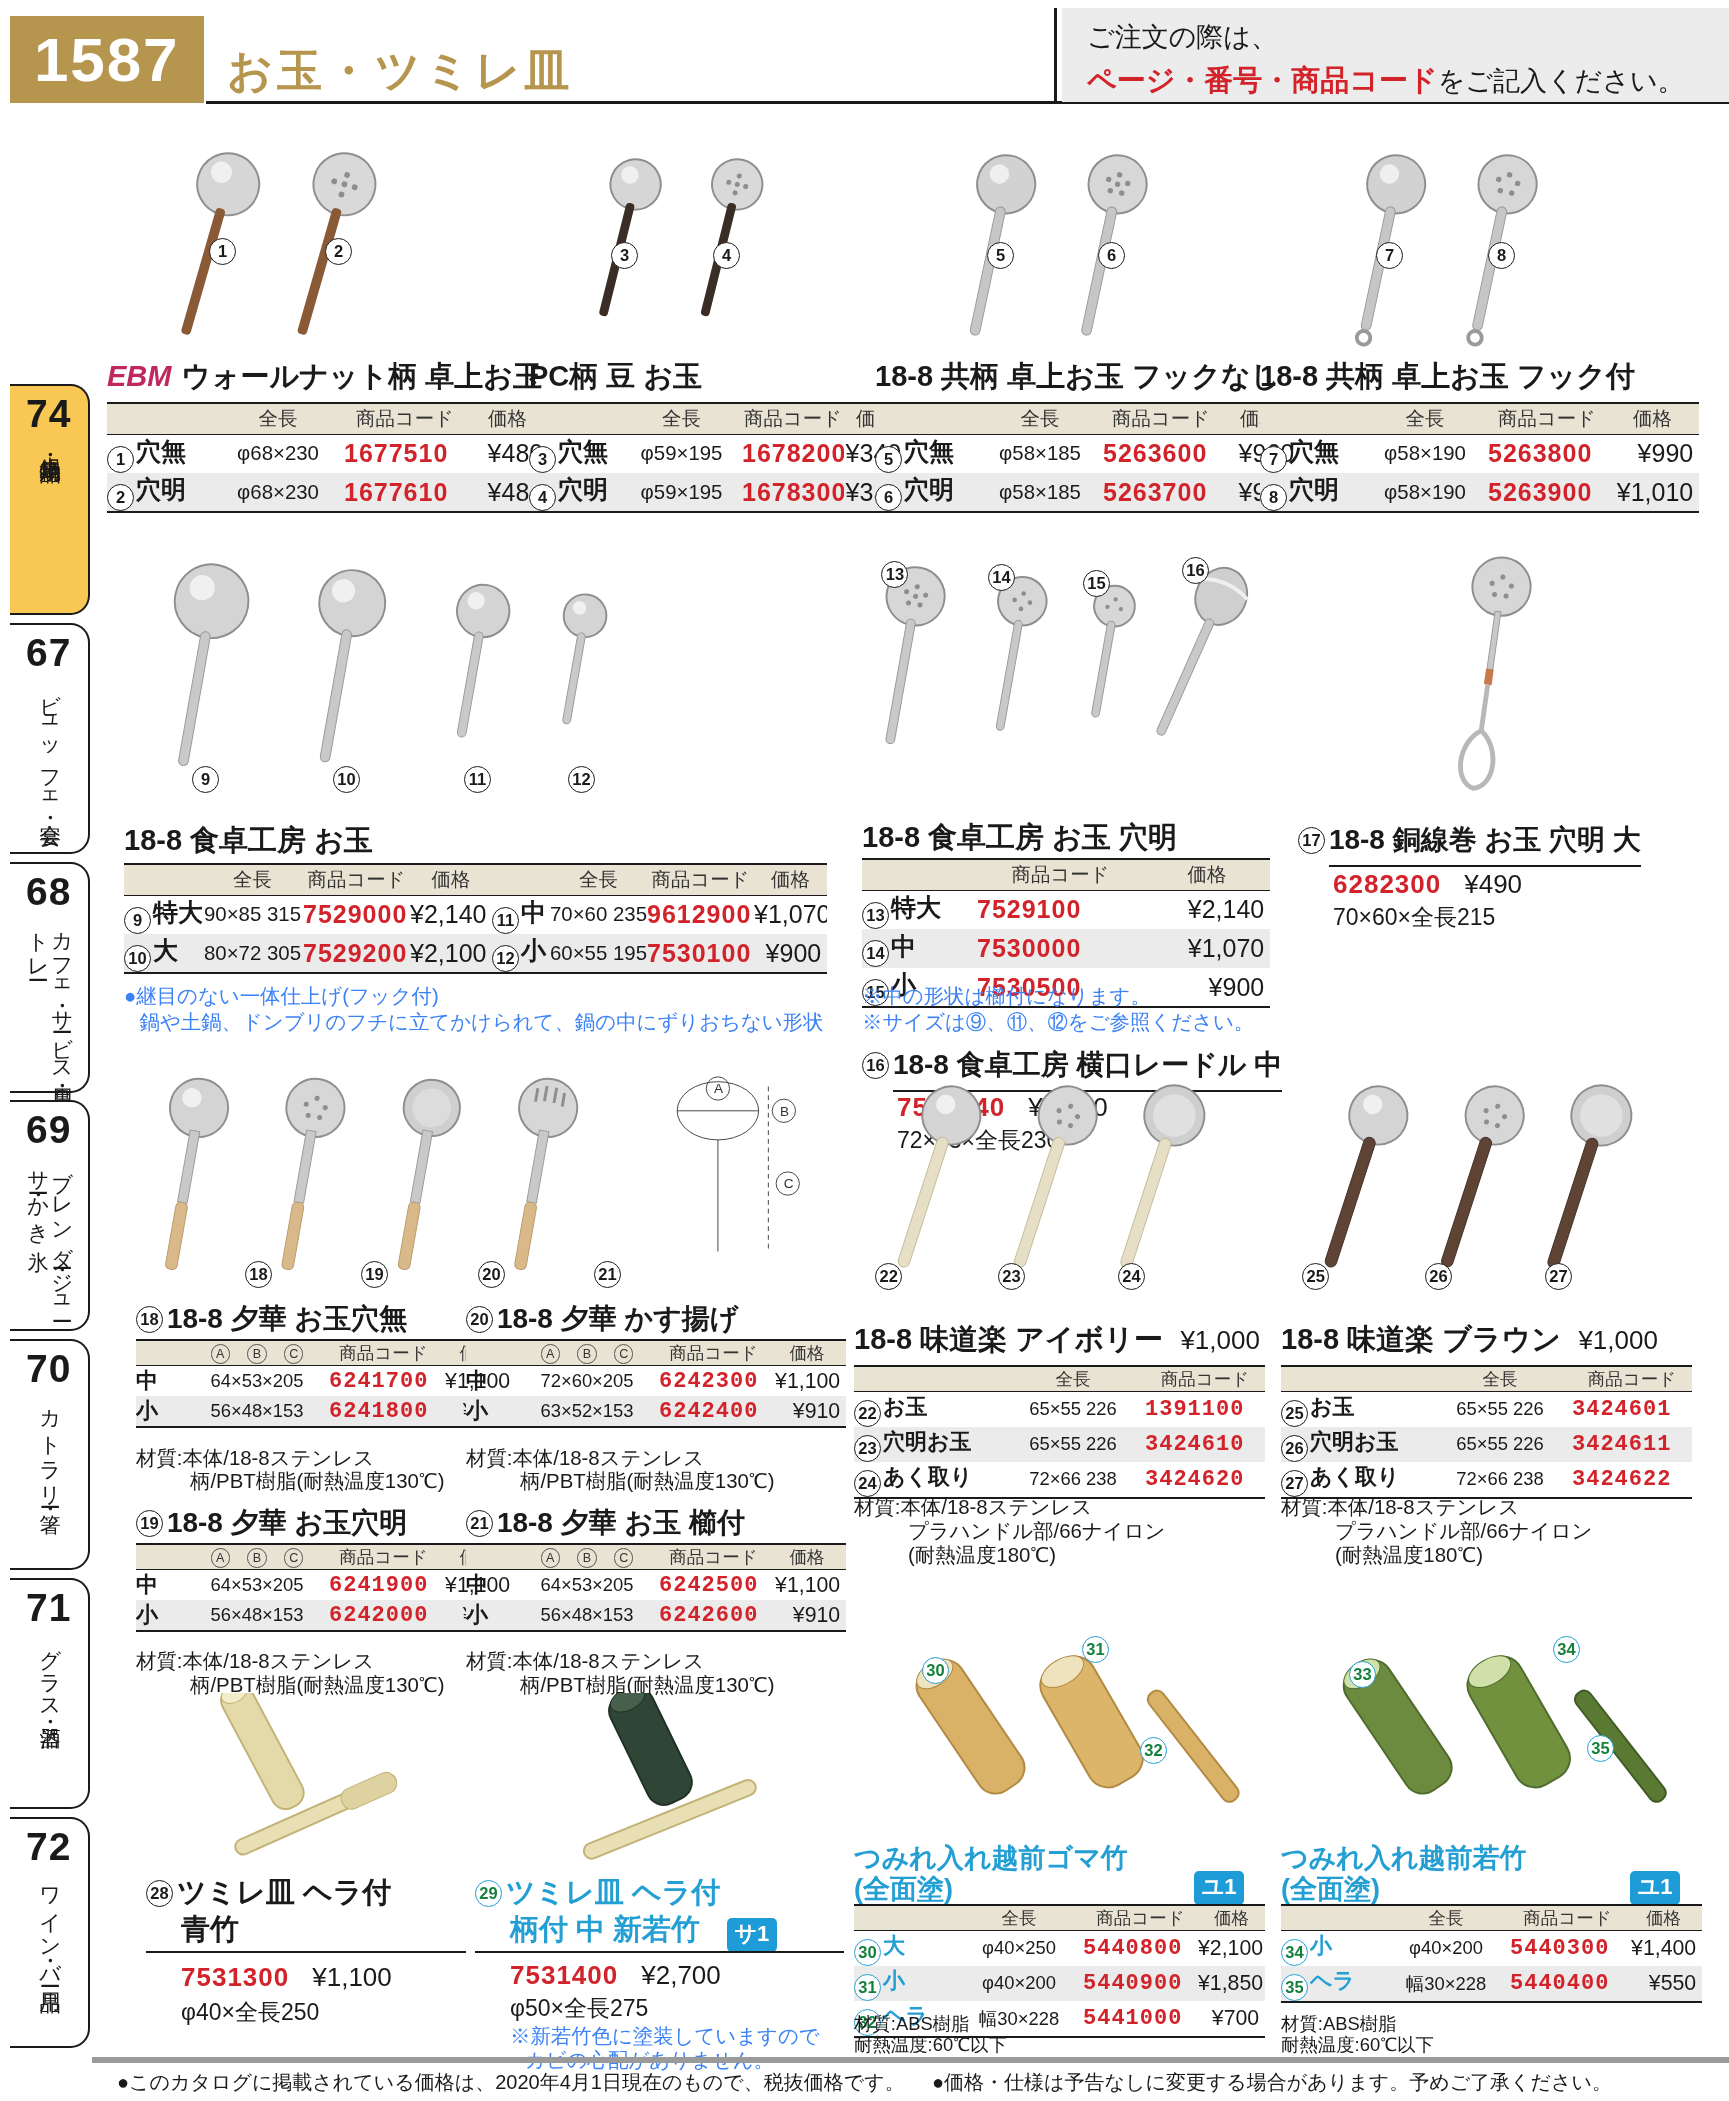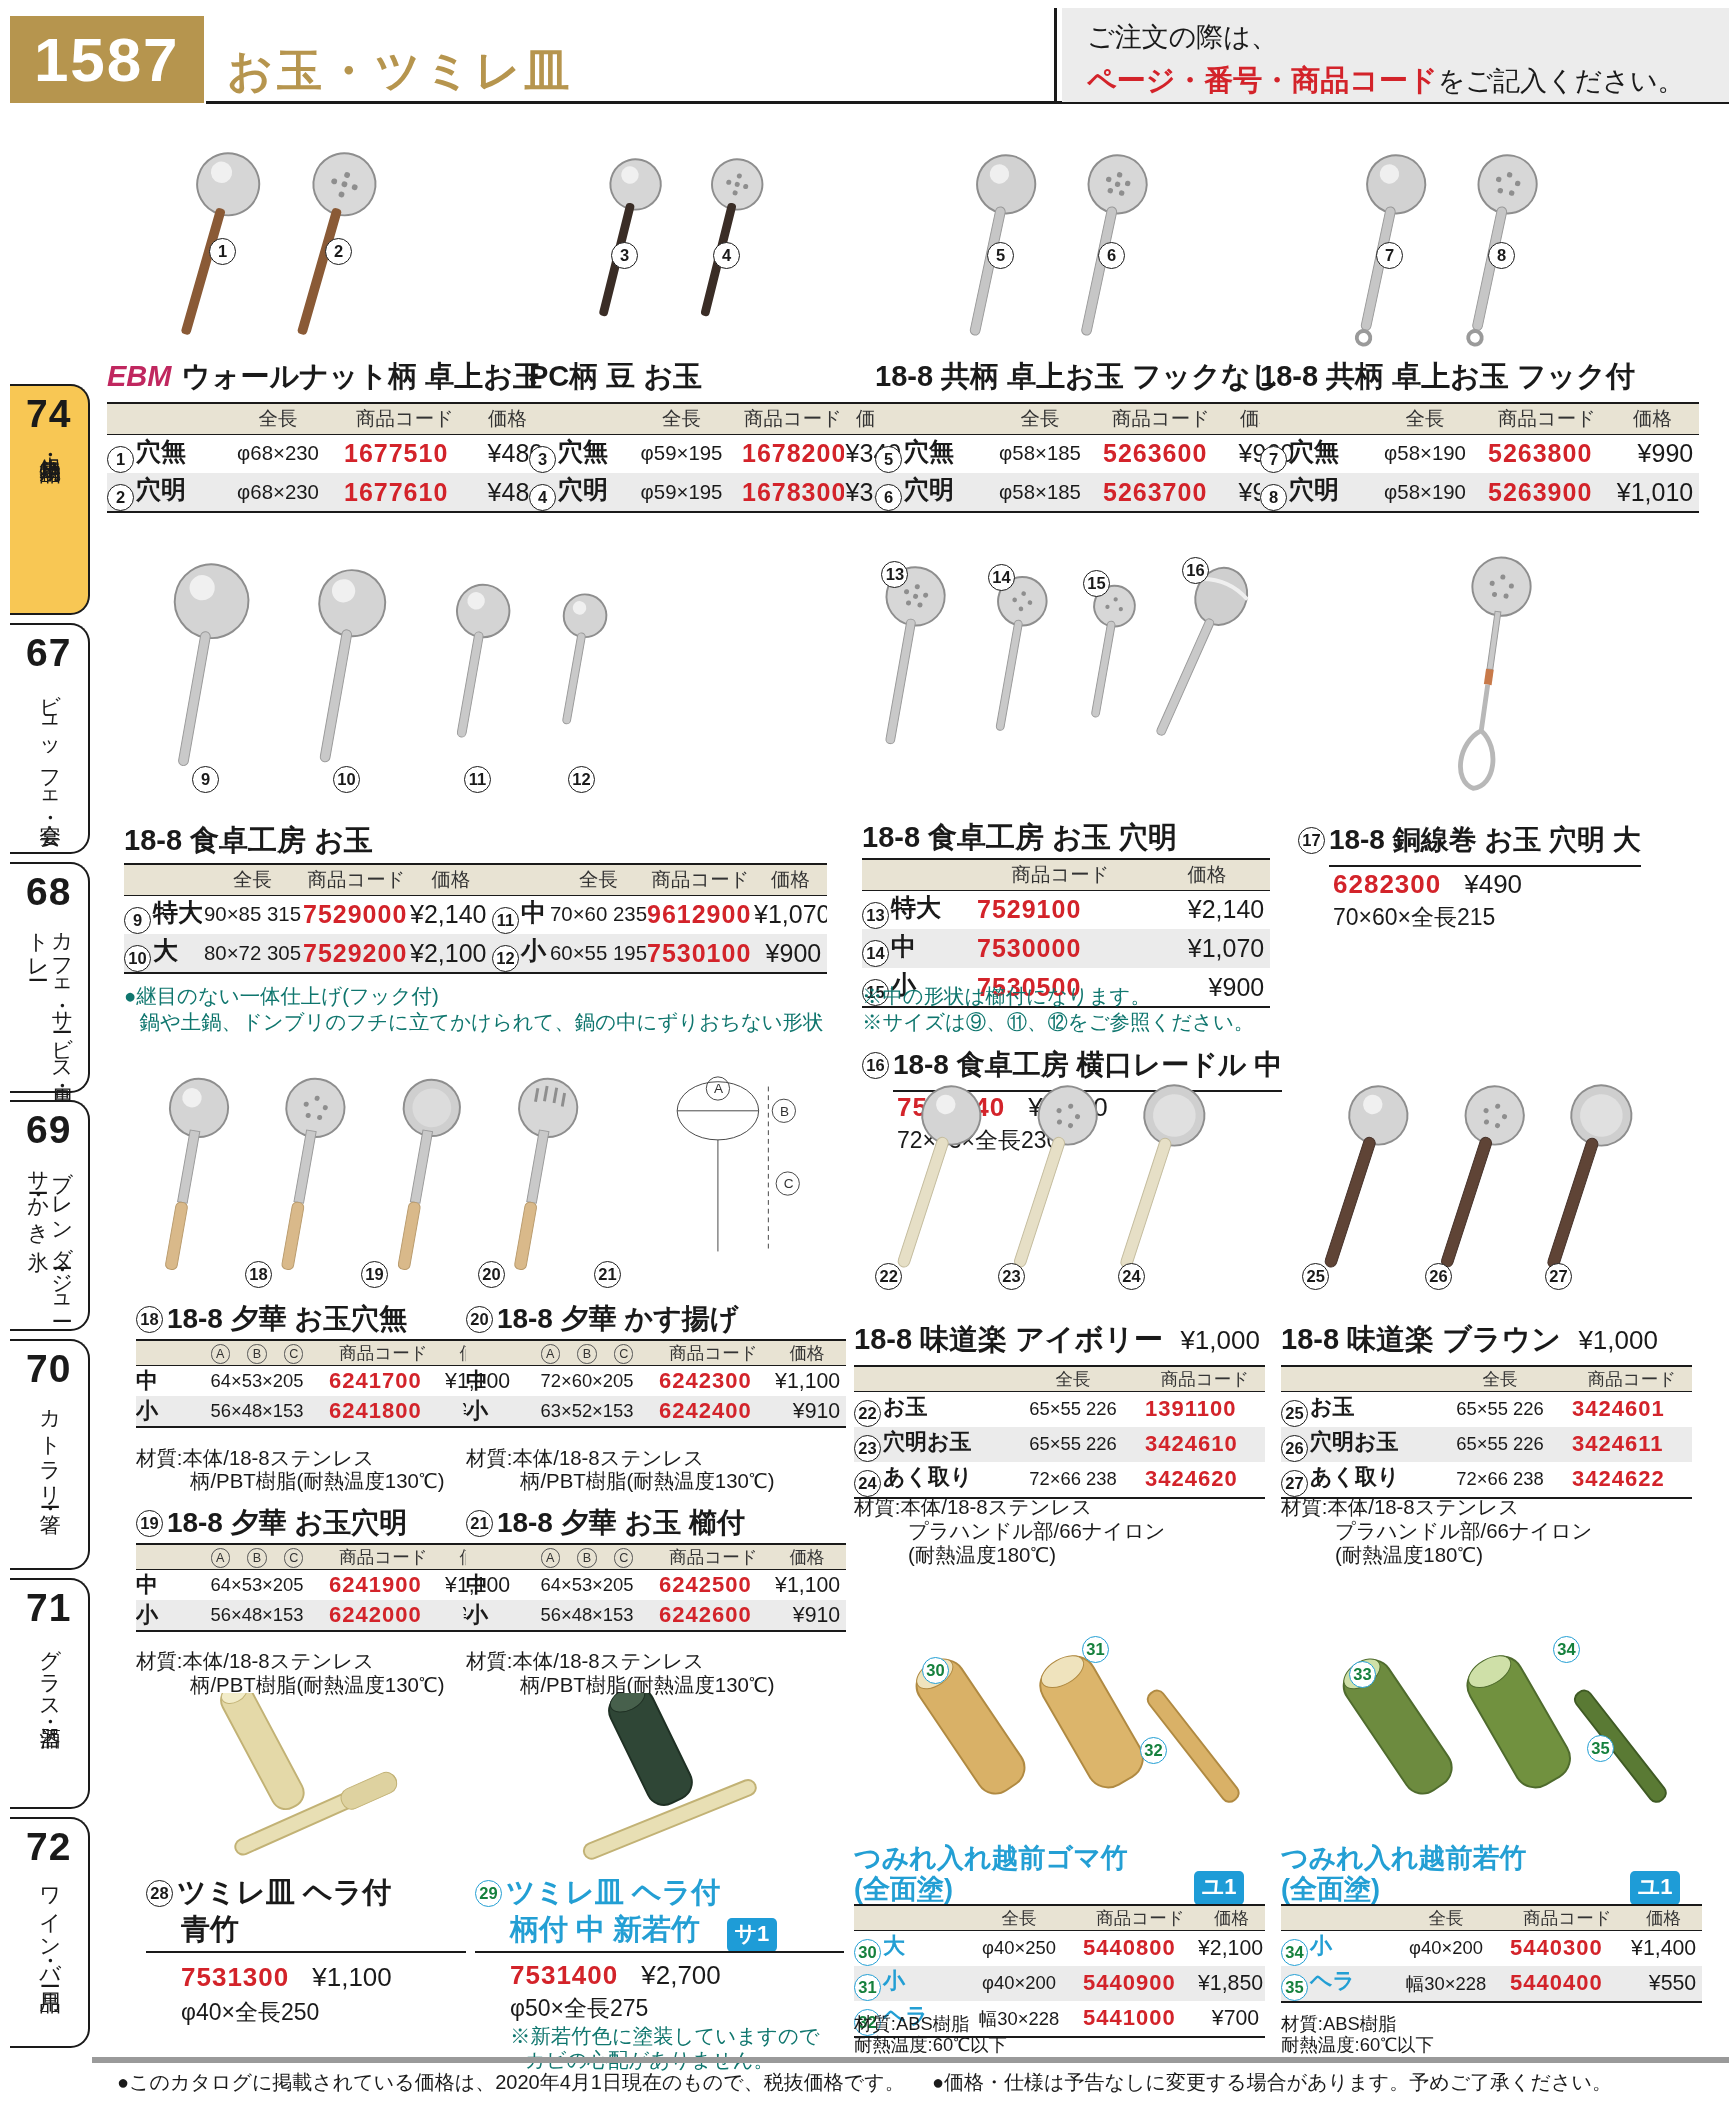--- a/index.html
+++ b/index.html
@@ -44,25 +44,25 @@
   table.tbl tbody td { height:39px; vertical-align:middle; white-space:nowrap; overflow:hidden; }
   td.name { font-size:25px; font-weight:bold; }
   td.name .circ { margin-right:1.9px; vertical-align:-4.9px; display:inline-flex; }
   td.size { font-size:20.4px; text-align:center; }
   td.code { font-size:25px; font-weight:bold; color:#d3232a; letter-spacing:1px; }
   td.price { font-size:25px; text-align:right; padding-right:5.8px; }
   table.compact thead th { font-size:17.5px; height:25px; }
   table.compact tbody td { height:26px; }
   table.compact td.name { font-size:22px; }
   table.compact td.size { font-size:18.4px; }
-  table.compact td.code { font-size:22px; }
+  table.compact td.code { font-size:22px;font-family:Liberation Mono, monospace; }
   table.compact td.price { font-size:21.3px; }
   .hdr-circ { display:inline-flex; align-items:center; justify-content:center; width:19.4px; height:19.4px; border:1.5px solid #555; border-radius:50%; font-size:12.6px; margin:0 8.7px; background:transparent; }
 
-  .note { font-size:20.4px; color:#0f766e; white-space:nowrap; }
+  .note { font-size:20.4px; color:#3b82f6; white-space:nowrap; }
   .mat  { font-size:20.4px; color:#1a1a1a; white-space:nowrap; }
   .mat.sm { font-size:18.4px; }
   .codeline { font-size:26px; white-space:nowrap; }
   .codeline .c { color:#d3232a; font-weight:bold; letter-spacing:1px; margin-right:23px; }
   .sizeline { font-size:23px; white-space:nowrap; }
   .rule { height:1.9px; background:#1a1a1a; }
 
   
   #footer-bar { left:92px; top:2057px; width:1637px; height:5.8px; background:#9a9a9a; }
   #footer-text { left:0; top:2069px; width:1729px; text-align:center; font-size:20px; }

